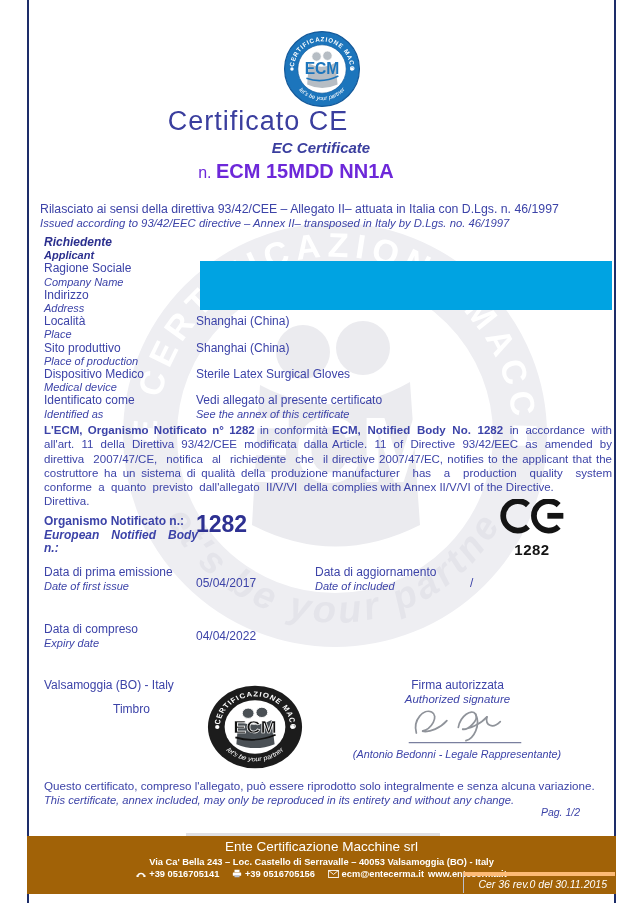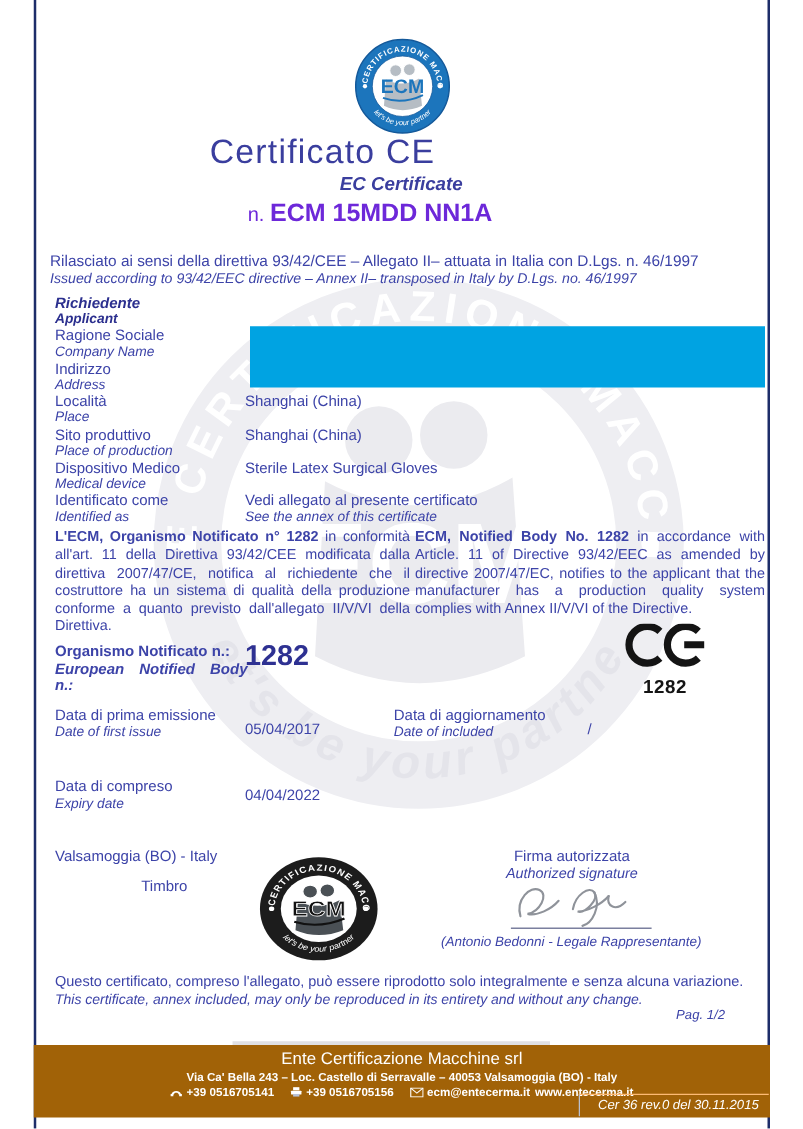--- a/index.html
+++ b/index.html
@@ -80,21 +80,21 @@
   .footer-sep{position:absolute;left:186px;top:833px;width:254px;height:3px;
               background:#cfcfd6;opacity:.65;z-index:1;}
   .footer{position:absolute;left:27px;top:836px;width:589px;height:58px;color:#fff;
           text-align:center;z-index:1;}
   .footer .f-company{font-size:13.5px;padding-top:3px;}
   .footer .f-address{font-size:9.3px;font-weight:bold;margin-top:3px;}
   .footer .f-contacts{font-size:9.3px;font-weight:bold;margin-top:2px;}
   .footer .ic{display:inline-block;vertical-align:-1px;margin:0 3px 0 10px;}
   .footer .ic:first-child{margin-left:0;}
   .footer .f-web{margin-left:4px;}
-  .doc-ref{position:absolute;right:1px;bottom:1px;border-top:1px solid #fdba74;
+  .doc-ref{position:absolute;right:1px;bottom:1px;border-top:4px solid #fdba74;
            border-left:1px solid #b9bfce;padding:2px 8px 3px 14px;
            font-size:10.5px;font-style:italic;color:#fff;}
 </style>
 </head>
 <body>
 
 <div class="page">
   <div class="border-l"></div>
   <div class="border-r"></div>
 

